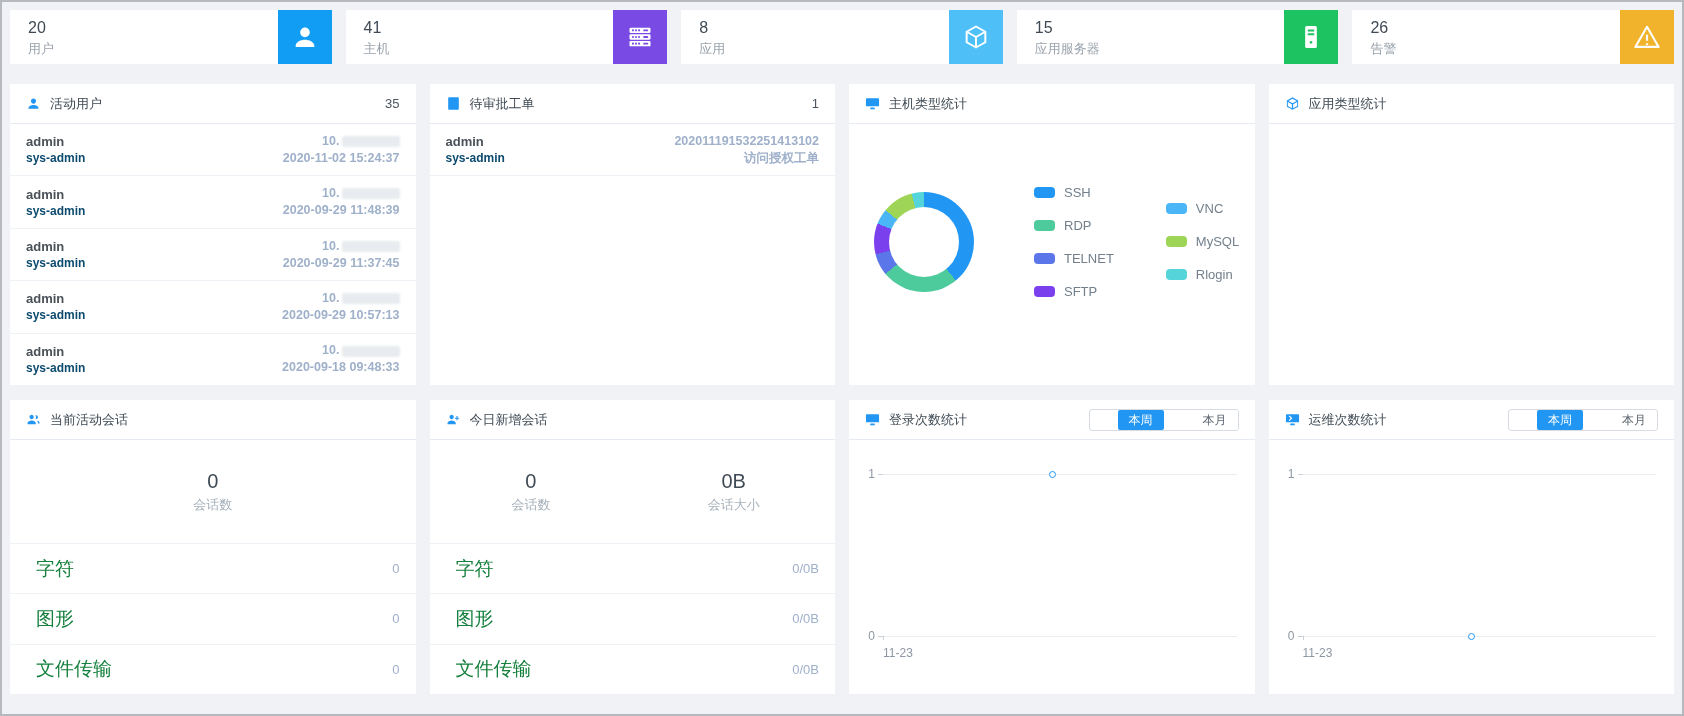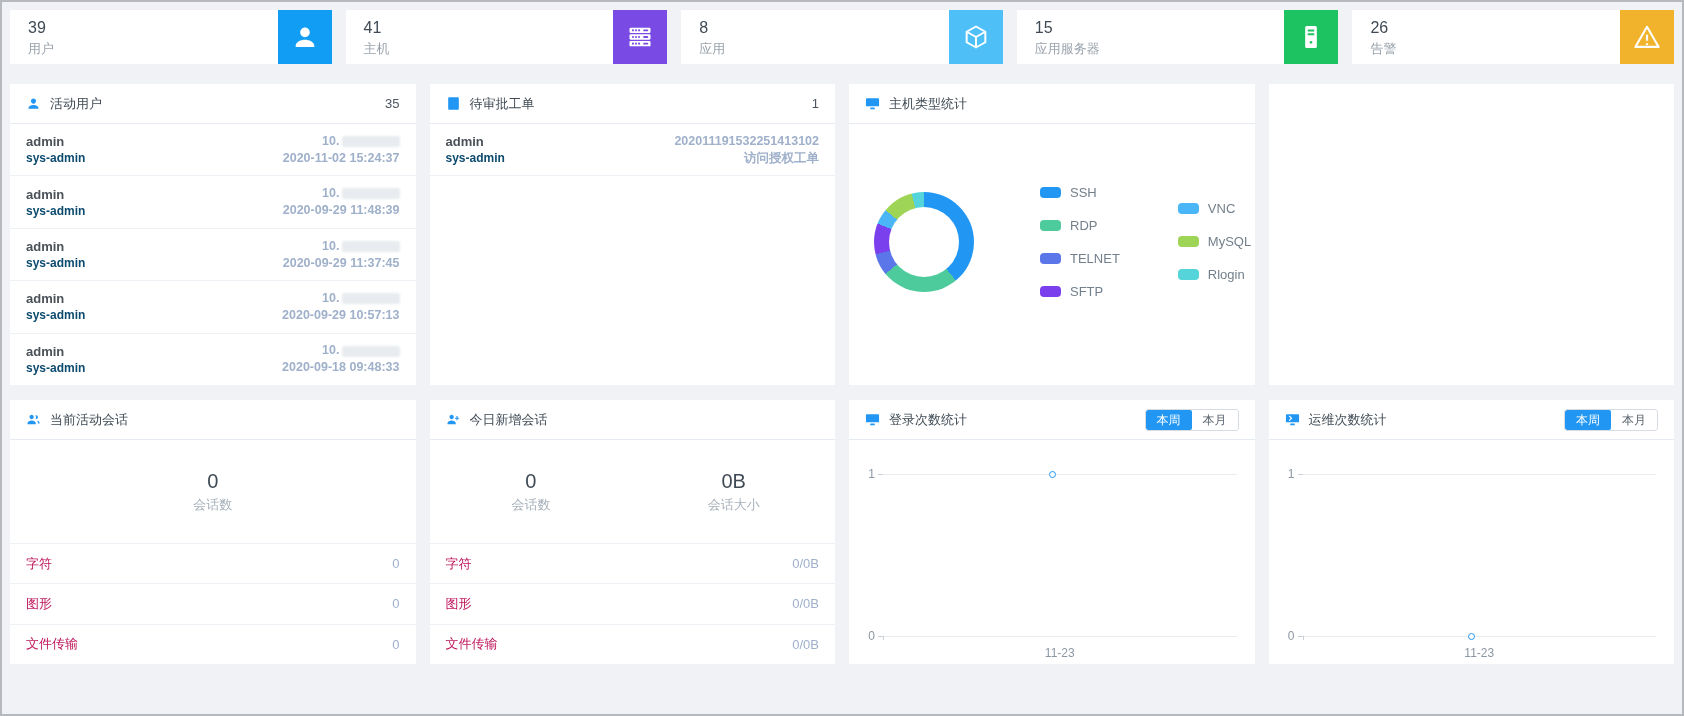--- a/index.html
+++ b/index.html
@@ -18,83 +18,83 @@
   .card-value { font-size: 16px; color: #3f4a54; line-height: 22px; }
   .card-label { font-size: 13px; color: #9aa3ad; line-height: 20px; }
   .card-icon { width: 54px; height: 54px; display: flex; align-items: center; justify-content: center; flex: 0 0 54px; }
   .card-icon svg { width: 28px; height: 28px; }
   
   .panels-row { display: grid; grid-template-columns: repeat(4, 1fr); gap: 14px; margin: 0 8px; }
   .row-a { margin-top: 20px; }
   .row-b { margin-top: 15px; }
   .panel { background: #fff; display: flex; flex-direction: column; }
   .row-a .panel { height: 301px; }
-  .row-b .panel { height: 264px; }
+  .row-b .panel { height: 294px; }
   .panel-header {
     height: 40px; flex: 0 0 40px; display: flex; align-items: center;
     padding: 0 16px; border-bottom: 1px solid #e6ebf1; font-size: 13px; color: #3f4a54;
   }
   .panel-header .h-icon { width: 15px; height: 15px; margin-right: 9px; display: inline-flex; }
   .panel-header .h-icon svg { width: 15px; height: 15px; fill: #2196f3; }
   .panel-header .h-count { margin-left: auto; color: #4a5560; font-size: 13px; }
   
   .list-body { flex: 1; display: flex; flex-direction: column; font-weight: bold; }
   .list-row { flex: 1; display: flex; justify-content: space-between; align-items: center; padding: 0 16px; border-bottom: 1px solid #eef1f5; cursor: pointer; }
   .list-row:last-child { border-bottom: none; }
   .tickets .list-row { flex: 0 0 52px; }
   .tickets .list-spacer { flex: 1; }
   .lr-name { font-size: 13px; color: #4a5158; line-height: 17px; }
   .lr-sub  { font-size: 12px; color: #0c4a6e; line-height: 16px; }
   .lr-right { text-align: right; }
   .lr-ip, .lr-time, .lr-ticket { font-size: 12.5px; color: #9fb0ca; line-height: 17px; }
   .ip-redacted { display: inline-block; width: 58px; height: 11px; background: #e8ebef; border-radius: 2px; filter: blur(1.2px); vertical-align: middle; margin-left: 2px; }
   
-  .donut-body { flex: 1; display: flex; align-items: center; padding: 0 0 26px 25px; gap: 6px; }
+  .donut-body { flex: 1; display: flex; align-items: center; padding: 0 0 26px 25px; }
   .donut { position: relative; width: 100px; height: 100px; border-radius: 50%; flex: 0 0 100px; }
   .donut::after { content: ""; position: absolute; inset: 15px; background: #fff; border-radius: 50%; }
   .legend-col { display: flex; flex-direction: column; justify-content: center; }
   .legend-1 { margin-left: 60px; }
   .legend-2 { margin-left: 52px; justify-content: space-between; }
   .legend-item { display: flex; align-items: center; margin: 9px 0; cursor: pointer; }
   .legend-marker { width: 21px; height: 11px; border-radius: 4px; margin-right: 9px; }
   .legend-label { font-size: 13px; color: #73808c; }
   
   .stats-body { flex: 0 0 104px; display: flex; align-items: center; border-bottom: 1px solid #eef1f5; }
   .stat-block { flex: 1; text-align: center; }
   .stat-value { font-size: 20px; color: #3f4a54; line-height: 26px; }
   .stat-label { font-size: 13px; color: #a6b0ba; line-height: 22px; }
   .kv-rows { flex: 1; display: flex; flex-direction: column; }
   .kv-row { flex: 1; display: flex; align-items: center; justify-content: space-between; padding: 0 16px; border-bottom: 1px solid #eef1f5; }
   .kv-row:last-child { border-bottom: none; }
-  .kv-label { font-size: 13px; color: #be185d; }
+  .kv-label { font-size: 19px; color: #15803d; margin-left: 10px; }
   .kv-value { font-size: 13px; color: #9fb0ca; }
   
   .tab-group { margin-left: auto; display: inline-flex; border: 1px solid #d7dce2; border-radius: 3px; overflow: hidden; }
-  .tab { font-size: 12px; line-height: 20px; height: 20px; padding: 0 11px; background: #fff; color: #5a646e; border: none; cursor: pointer; font-family: inherit; }
+  .tab { font-size: 12px; line-height: 20px; height: 20px; padding: 0 11px; background: #fff; color: #5a646e; border: none; cursor: pointer; font-family: inherit; margin-left: 28px; }
   .tab.active { background: #2196f3; color: #fff; border-radius: 2px; }
   .line-chart { position: relative; flex: 1; }
   .yline { position: absolute; left: 34px; right: 18px; height: 1px; background: #e9edf2; }
   .yline.top { top: 34px; } .yline.bottom { top: 196px; }
   .ytick-mark { position: absolute; left: 29px; width: 5px; height: 1px; background: #c9d0d8; }
   .ytick-mark.top { top: 34px; } .ytick-mark.bottom { top: 196px; }
   .xtick-mark { position: absolute; left: 34px; top: 196px; width: 1px; height: 4px; background: #c9d0d8; }
   .ylabel { position: absolute; left: 6px; width: 20px; text-align: right; font-size: 12px; color: #8d97a3; }
   .ylabel.top { top: 27px; } .ylabel.bottom { top: 189px; }
-  .xlabel { position: absolute; top: 206px; left: 34px; right: 18px; text-align: center; font-size: 12px; color: #8d97a3; }
+  .xlabel { position: absolute; top: 206px; left: 34px; right: 18px; font-size: 12px; color: #8d97a3; }
   .dot { position: absolute; left: 50%; width: 7px; height: 7px; margin-left: -3px; border: 1px solid #2196f3; background: #fff; border-radius: 50%; }
   .dot.at-top { top: 31px; } .dot.at-bottom { top: 193px; }
 </style>
 </head>
 <body>
 
 <div class="cards-row">
 
   <div class="card">
     <div class="card-text">
-      <div class="card-value">39</div>
+      <div class="card-value">20</div>
       <div class="card-label">用户</div>
     </div>
     <div class="card-icon" style="background: rgb(17, 157, 244);">
       <svg viewBox="0 0 24 24" fill="#fff">
           <path d="M12 12.2c2.3 0 4.1-1.9 4.1-4.2S14.3 3.8 12 3.8 7.9 5.7 7.9 8s1.8 4.2 4.1 4.2zm0 2.1c-3.4 0-8 1.8-8 5.2v1h16v-1c0-3.4-4.6-5.2-8-5.2z"></path>
         </svg>
     </div>
   </div>
 
   <div class="card">
@@ -301,20 +301,28 @@
           </div>
           <div class="legend-item">
             <span class="legend-marker" style="background: rgb(85, 212, 218);"></span>
             <span class="legend-label">Rlogin</span>
           </div>
         </div>
     </div>
   </div>
 
   <div class="panel">
+    <div class="panel-header">
+      <span class="h-icon">
+        <svg viewBox="0 0 24 24">
+            <path d="M12 2l9 5v10l-9 5-9-5V7l9-5zm0 2.3L5.4 7.9 12 11.5l6.6-3.6L12 4.3zM4.5 9.5v6.3L11 19.4v-6.3L4.5 9.5zm15 0L13 13.1v6.3l6.5-3.6V9.5z"></path>
+          </svg>
+      </span>
+      <span>应用类型统计</span>
+    </div>
   </div>
 </div>
 
 <div class="panels-row row-b">
 
   <div class="panel">
     <div class="panel-header">
       <span class="h-icon">
         <svg viewBox="0 0 24 24">
             <path d="M9 11.5c1.9 0 3.4-1.6 3.4-3.5S10.9 4.5 9 4.5 5.6 6.1 5.6 8 7.1 11.5 9 11.5zm0 2c-2.8 0-6.6 1.5-6.6 4.3v1.7h13.2v-1.7c0-2.8-3.8-4.3-6.6-4.3zm7.2-2.2c1.6 0 2.9-1.3 2.9-3s-1.3-3-2.9-3c-.4 0-.8.1-1.1.2.6.9 1 2 1 3.1 0 .9-.3 1.8-.7 2.5.3.1.5.2.8.2zm1.3 2.4c.9.8 1.5 1.8 1.5 3.1v1.7h2.6v-1.5c0-1.9-2.2-3-4.1-3.3z"></path>

